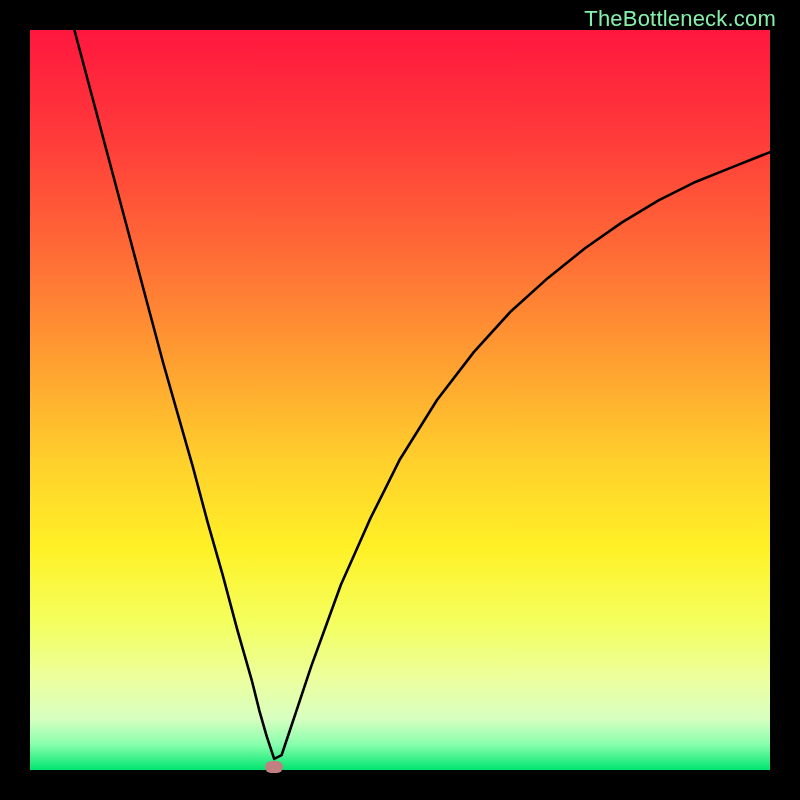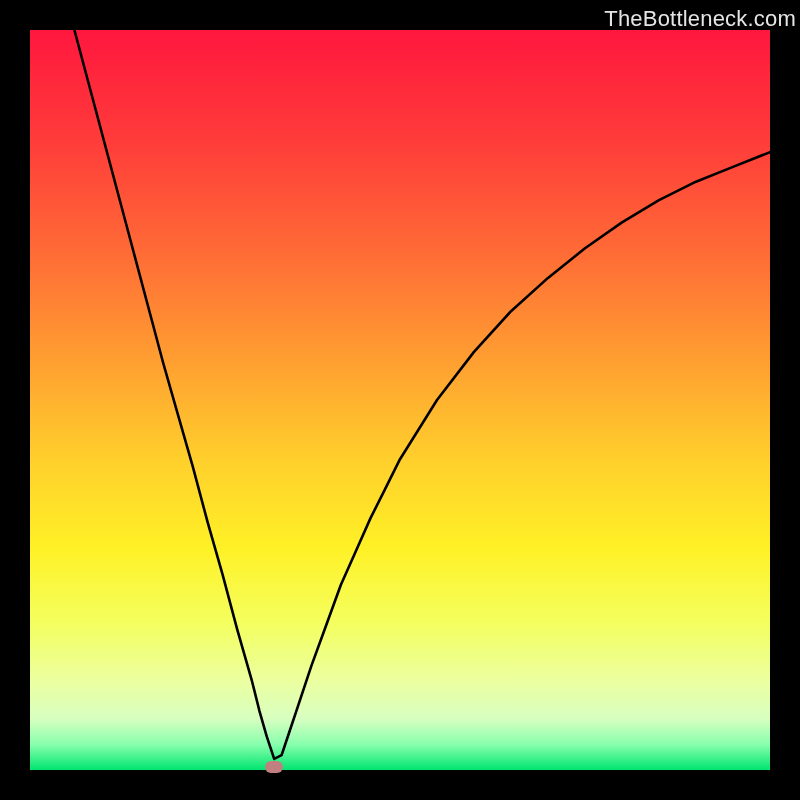--- a/index.html
+++ b/index.html
@@ -22,22 +22,22 @@
   .plot-area {
     position: absolute;
     left: 0;
     top: 0;
     width: 740px;
     height: 740px;
   }
   .watermark {
     position: absolute;
     top: 6px;
-    right: 4px;
-    color: #e5e5e5;
+    right: 24px;
+    color: #86efac;
     font-size: 22px;
     font-weight: 500;
     letter-spacing: 0.2px;
   }
   .marker {
     position: absolute;
     width: 18px;
     height: 12px;
     border-radius: 6px;
     background: #c18080;

